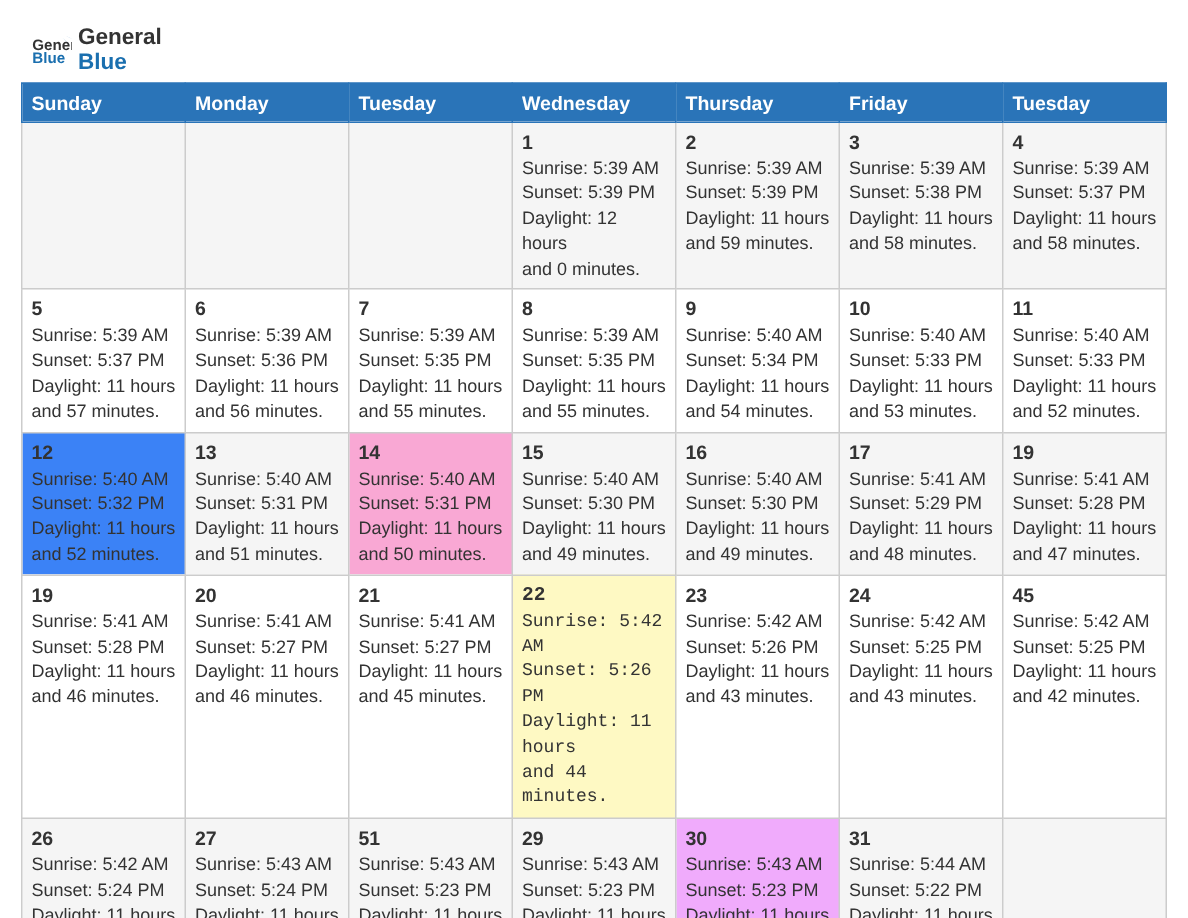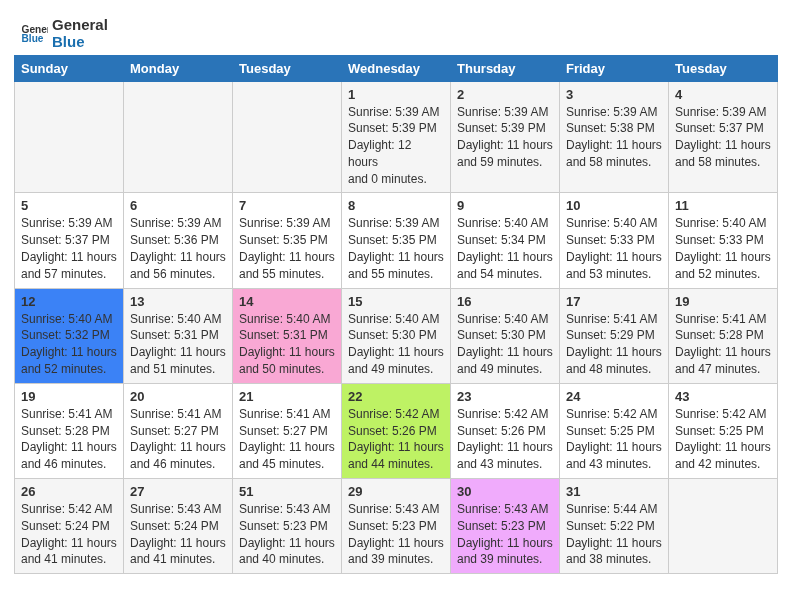--- a/index.html
+++ b/index.html
@@ -268,21 +268,21 @@
 Daylight: 11 hours
 and 46 minutes.</div>
           </td>
           <td style="background-color: rgb(255, 255, 255);">
             <span class="day-number">21</span>
             <div class="day-info" style="white-space: pre-line;">Sunrise: 5:41 AM
 Sunset: 5:27 PM
 Daylight: 11 hours
 and 45 minutes.</div>
           </td>
-          <td style="background-color: #bef264;">
+          <td style="background-color: #fef9c3; font-family: Liberation Mono, monospace;">
             <span class="day-number">22</span>
             <div class="day-info" style="white-space: pre-line;">Sunrise: 5:42 AM
 Sunset: 5:26 PM
 Daylight: 11 hours
 and 44 minutes.</div>
           </td>
           <td style="background-color: rgb(255, 255, 255);">
             <span class="day-number">23</span>
             <div class="day-info" style="white-space: pre-line;">Sunrise: 5:42 AM
 Sunset: 5:26 PM
@@ -290,21 +290,21 @@
 and 43 minutes.</div>
           </td>
           <td style="background-color: rgb(255, 255, 255);">
             <span class="day-number">24</span>
             <div class="day-info" style="white-space: pre-line;">Sunrise: 5:42 AM
 Sunset: 5:25 PM
 Daylight: 11 hours
 and 43 minutes.</div>
           </td>
           <td style="background-color: rgb(255, 255, 255);">
-            <span class="day-number">43</span>
+            <span class="day-number">45</span>
             <div class="day-info" style="white-space: pre-line;">Sunrise: 5:42 AM
 Sunset: 5:25 PM
 Daylight: 11 hours
 and 42 minutes.</div>
           </td>
         </tr>
         <tr>
           <td style="background-color: rgb(245, 245, 245);">
             <span class="day-number">26</span>
             <div class="day-info" style="white-space: pre-line;">Sunrise: 5:42 AM

